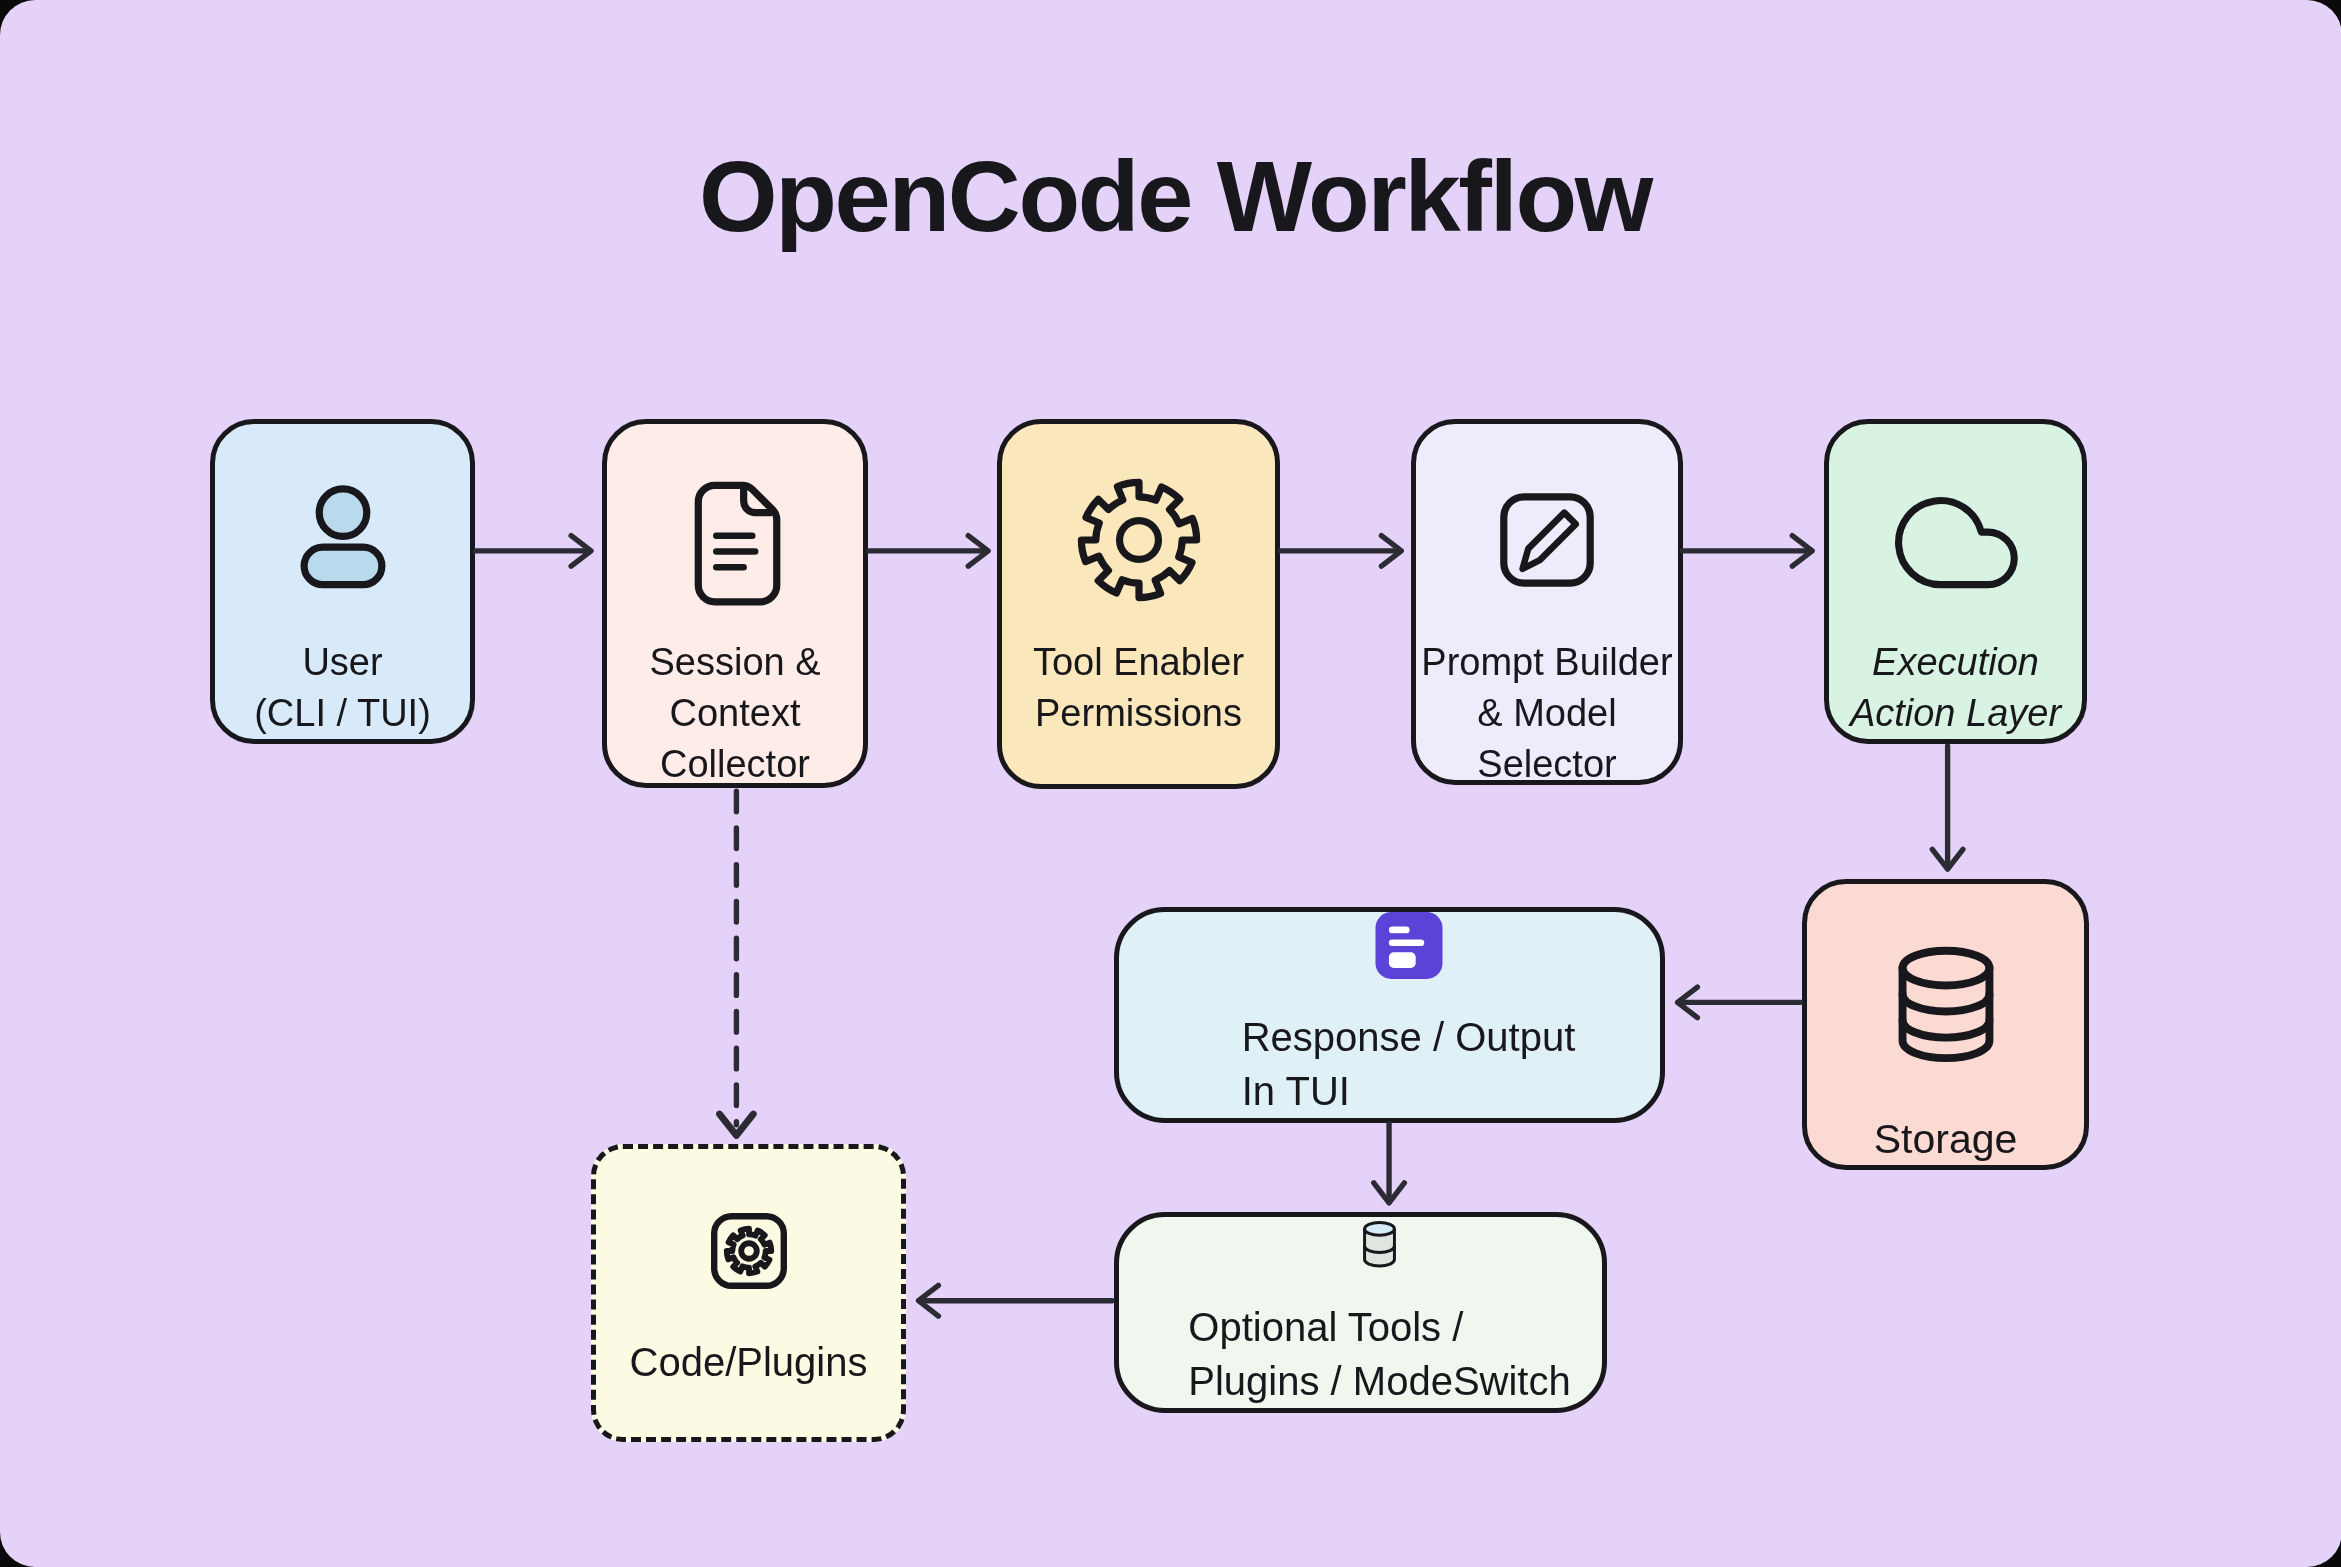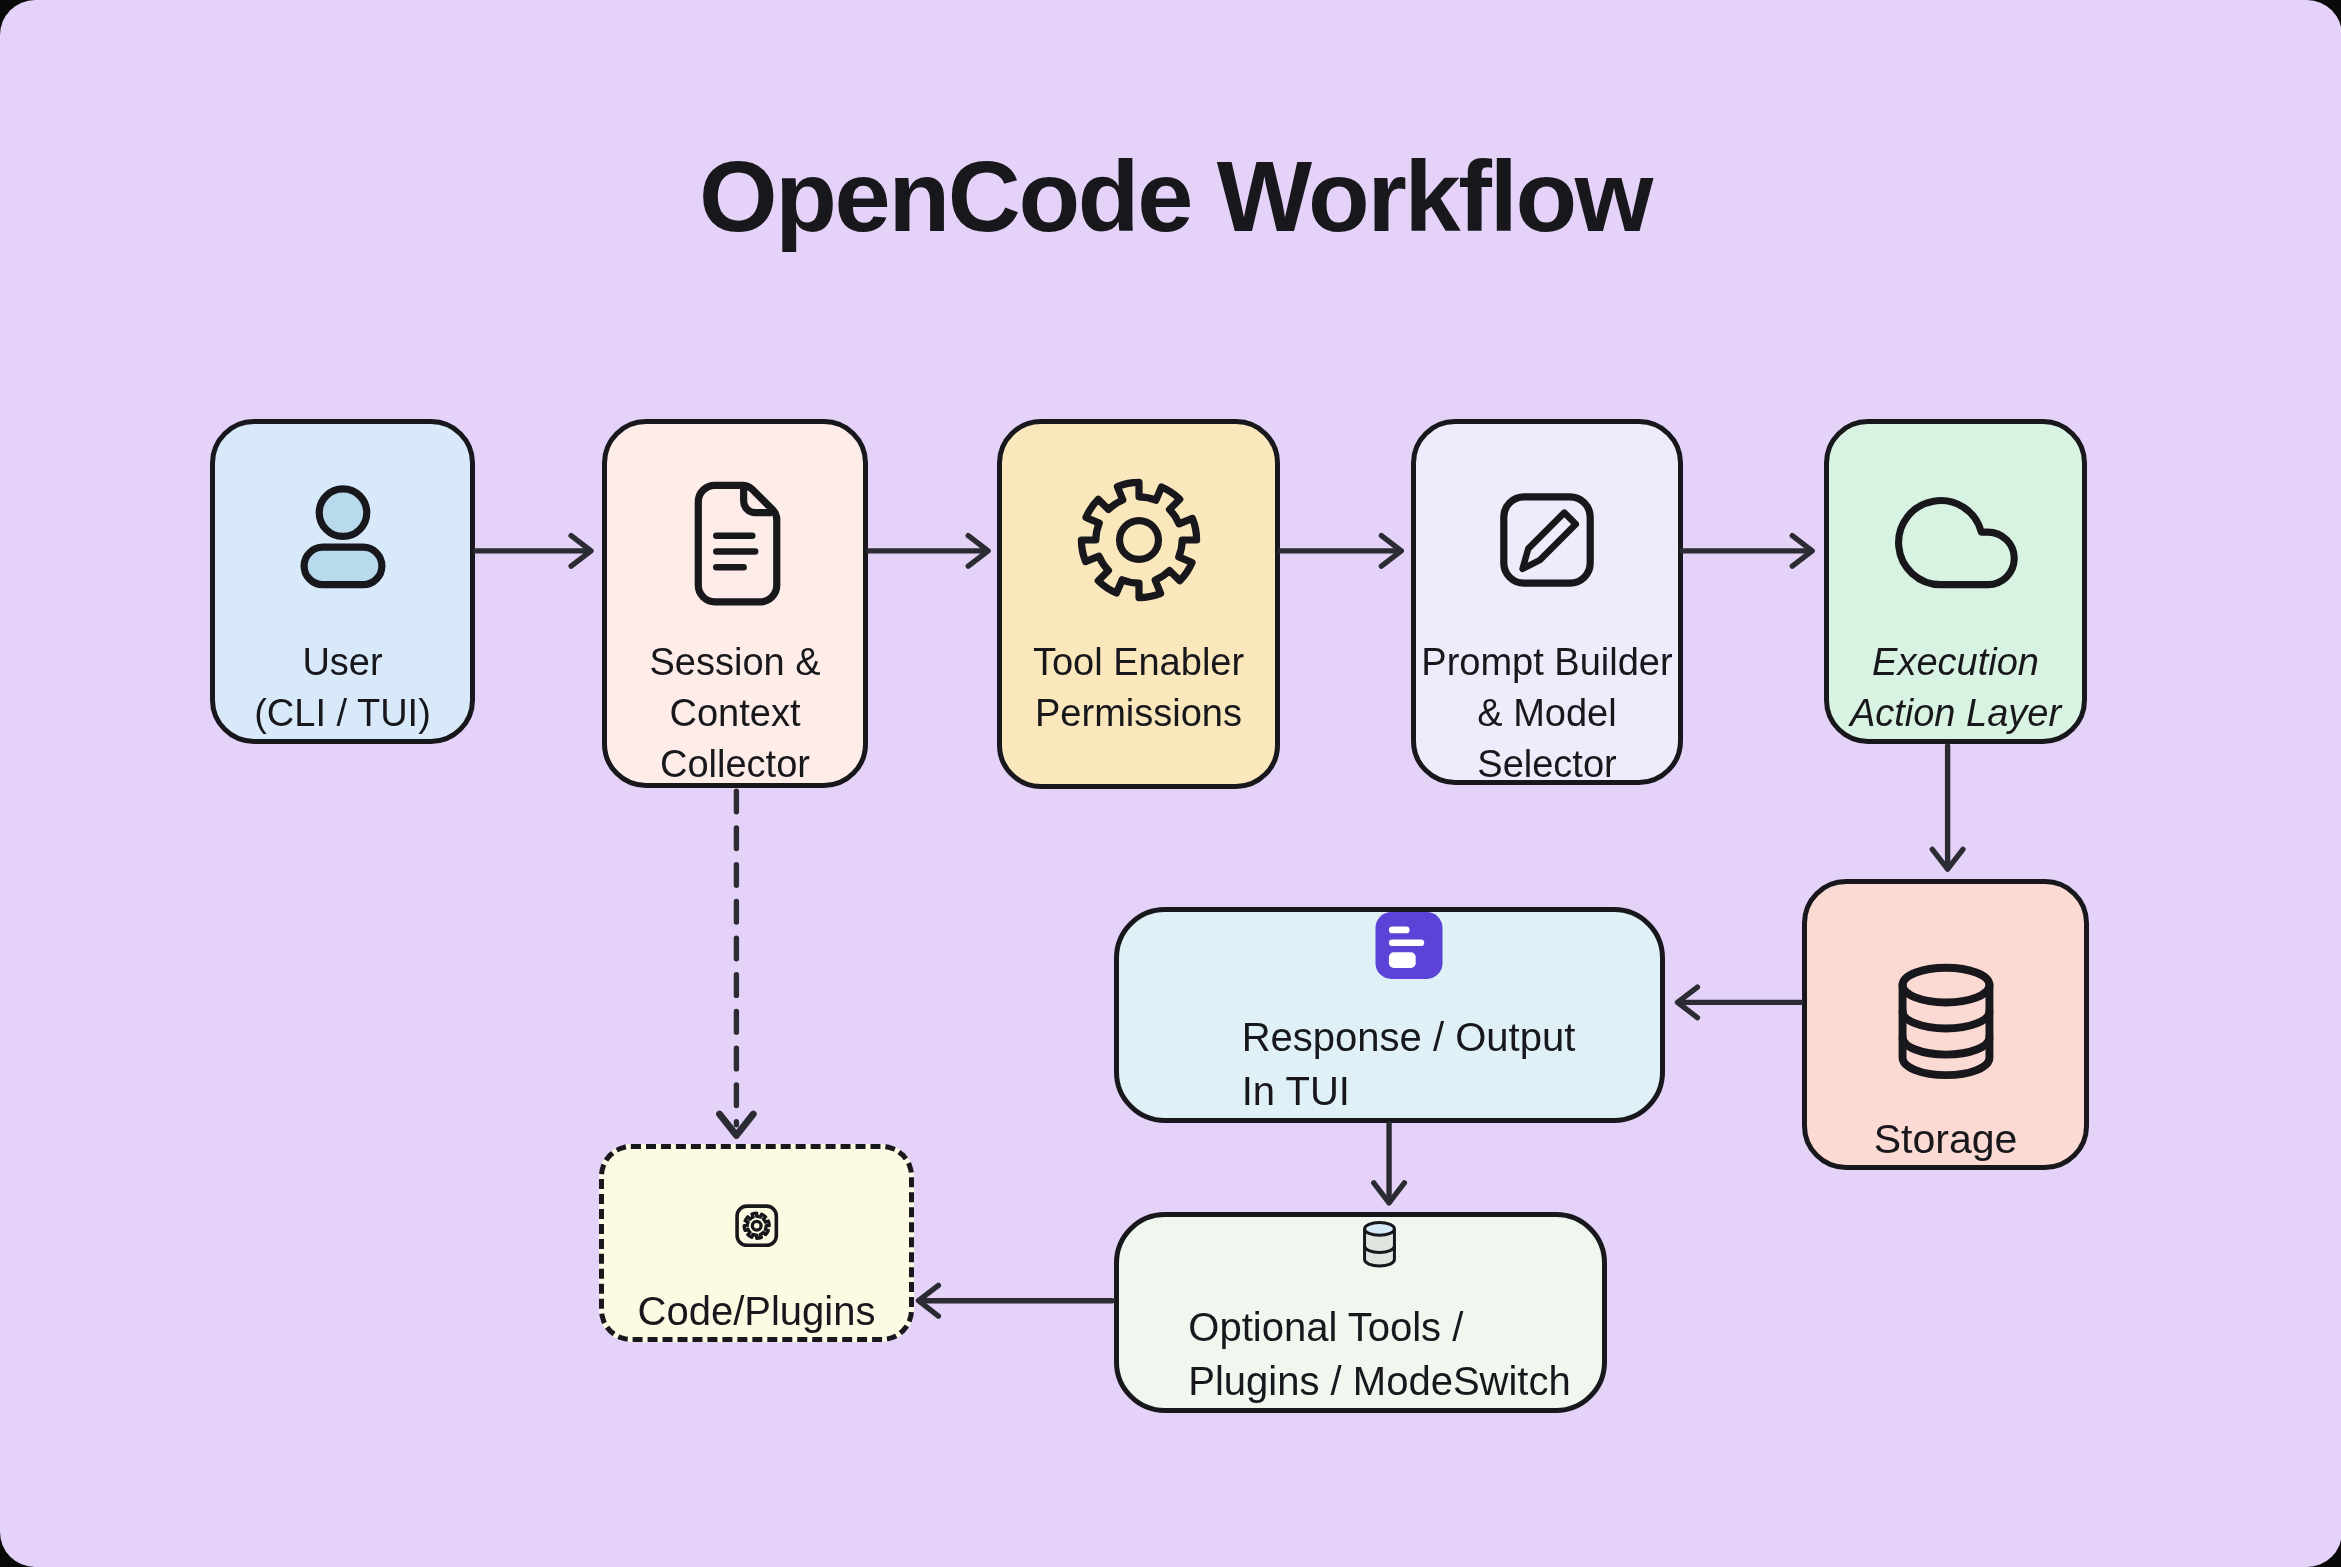--- a/index.html
+++ b/index.html
@@ -13,21 +13,21 @@
         display:flex;align-items:center;}
   .node-top{border-radius:44px;flex-direction:column;justify-content:flex-start;
             padding-top:44px;}
   .node-top .icon{height:144px;flex:0 0 auto;}
   .node-label{margin-top:24.5px;font-size:38px;line-height:51px;font-weight:500;
               text-align:center;color:#17171c;}
   .node-label span{display:block;}
   .node-wide{border-radius:51px;flex-direction:column;justify-content:flex-start;
              padding-left:38px;}
   .node-wide .node-label{margin-top:0;text-align:left;font-size:40px;line-height:54px;}
-  .node-storage{border-radius:44px;flex-direction:column;justify-content:flex-end;
+  .node-storage{border-radius:44px;flex-direction:column;justify-content:space-between;
                 padding-top:43px;}
   .node-storage .icon{height:158px;}
   .node-storage .node-label{margin-top:12.2px;font-size:41px;}
   .node-code{border-radius:32px;border-style:dashed;flex-direction:column;
              justify-content:flex-start;padding-top:44px;}
   .node-code .icon{height:116px;}
   .node-code .node-label{margin-top:27.6px;font-size:40px;}
   .icon{display:block;}
   #arrows{position:absolute;left:0;top:0;pointer-events:none;}
   .stroke-ic{stroke:#17171c;fill:none;stroke-linecap:round;stroke-linejoin:round;}
@@ -130,21 +130,21 @@
       <path d="M20 32 v82 a40 17 0 0 0 80 0 v-82" fill="#dfe5df" stroke="#17171c" stroke-width="8"></path>
       <path class="stroke-ic" stroke-width="8" d="M20 78 a40 17 0 0 0 80 0"></path>
       <ellipse cx="60" cy="32" rx="40" ry="17" fill="#d6ebf8" stroke="#17171c" stroke-width="8"></ellipse>
     </svg>
     <div class="node-label">
       <span>Optional Tools /</span>
       <span>Plugins / ModeSwitch</span>
     </div>
   </div>
 
-  <div class="node node-code" style="left: 591px; top: 1144px; width: 315px; height: 198px; background-color: rgb(253, 250, 227); border-color: rgb(23, 23, 28); margin-left: 8px;">
+  <div class="node node-code" style="left: 591px; top: 1144px; width: 315px; height: 298px; background-color: rgb(253, 250, 227); border-color: rgb(23, 23, 28);">
     <svg class="icon" viewBox="0 0 200 200">
       <rect class="stroke-ic" stroke-width="11" x="40" y="40" width="120" height="120" rx="30"></rect>
       <svg x="52" y="52" width="96" height="96" viewBox="0 0 200 200">
         <path class="stroke-ic" stroke-width="21" d="M160 100 A60 60 0 0 1 155.2 123.4 L173.6 131.3 A80 80 0 0 1 156.6 156.6 L142.4 142.4 A60 60 0 0 1 122.5 155.6 L130 174.2 A80 80 0 0 1 100 180 L100 160 A60 60 0 0 1 76.6 155.2 L68.7 173.6 A80 80 0 0 1 43.4 156.6 L57.6 142.4 A60 60 0 0 1 44.4 122.5 L25.8 130 A80 80 0 0 1 20 100 L40 100 A60 60 0 0 1 44.8 76.6 L26.4 68.7 A80 80 0 0 1 43.4 43.4 L57.6 57.6 A60 60 0 0 1 77.5 44.4 L70 25.8 A80 80 0 0 1 100 20 L100 40 A60 60 0 0 1 123.4 44.8 L131.3 26.4 A80 80 0 0 1 156.6 43.4 L142.4 57.6 A60 60 0 0 1 155.6 77.5 L174.2 70 A80 80 0 0 1 180 100 Z"></path>
         <circle class="stroke-ic" stroke-width="21" cx="100" cy="100" r="28"></circle>
       </svg>
     </svg>
     <div class="node-label">
       <span>Code/Plugins</span>
     </div>

